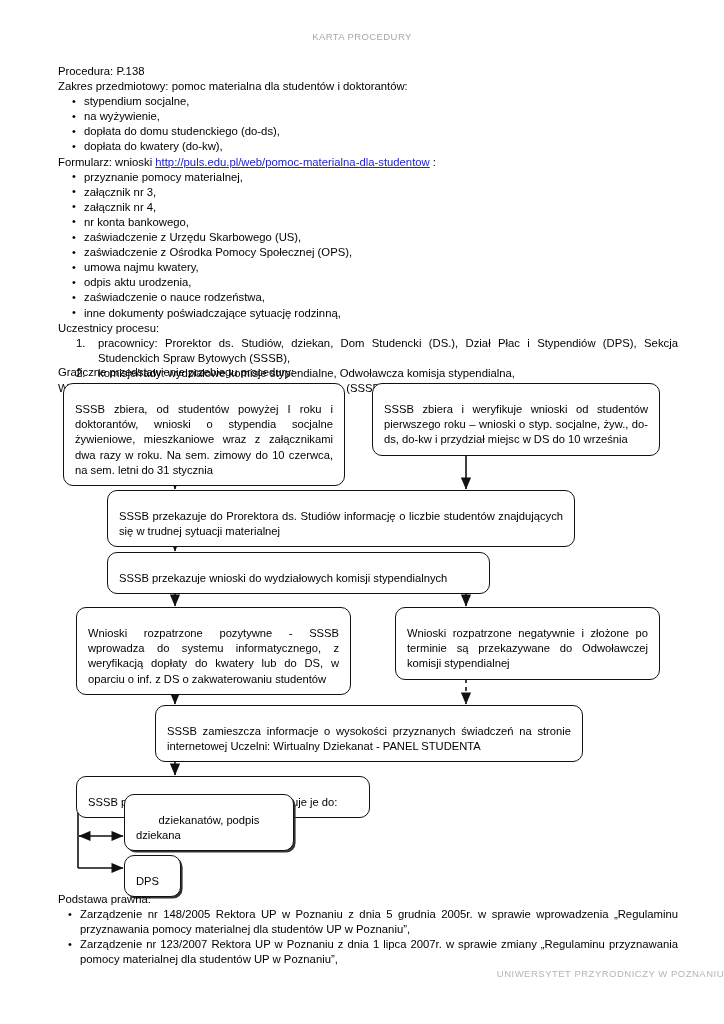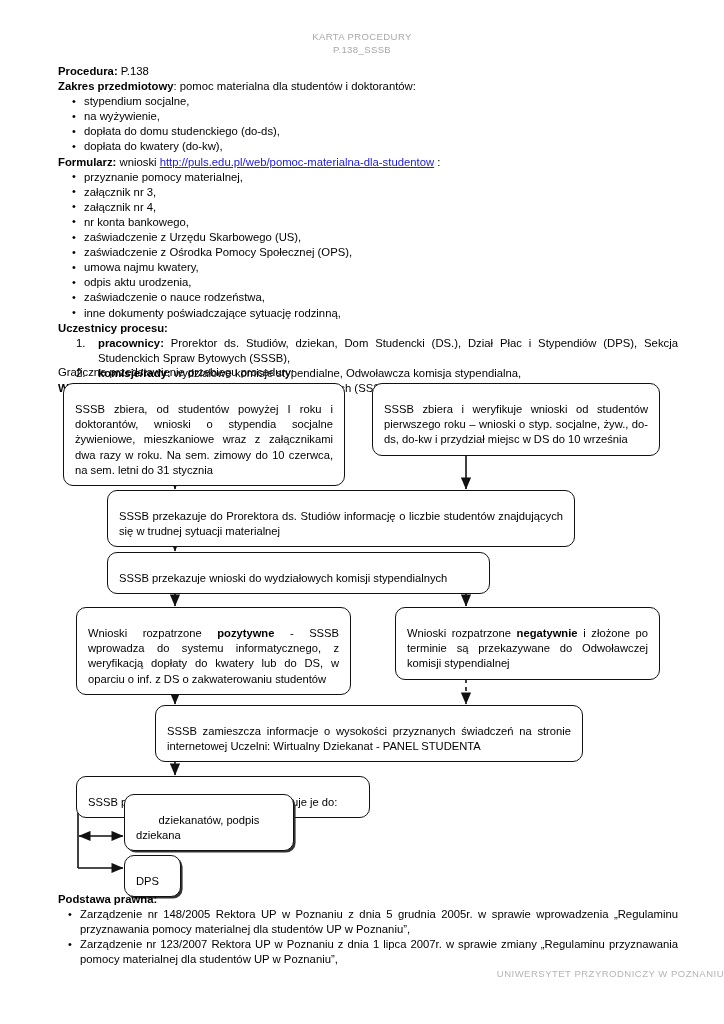--- a/index.html
+++ b/index.html
@@ -48,21 +48,21 @@
   
   .body-text {
     position: absolute;
     left: 58px;
     top: 64px;
     width: 620px;
     font-size: 11.3px;
     line-height: 15.1px;
   }
   .line { white-space: normal; }
-  .line b, b { font-weight: bold; }
+  .line b, b { font-weight: normal; }
 
   ul.bullets {
     list-style: none;
     margin: 0;
     padding: 0 0 0 14px;
   }
   ul.bullets > li {
     position: relative;
     padding-left: 12px;
     line-height: 15.1px;
@@ -144,21 +144,20 @@
     pointer-events: none;
   }
 </style>
 </head>
 <body>
 
 <div class="page">
 
   <div class="doc-header">
     <div>KARTA PROCEDURY</div>
-    <div>P.138_SSSB</div>
   </div>
 
   <div class="body-text">
 
     <div class="line">
       <b>Procedura:</b>
       <span>P.138</span>
     </div>
 
     <div class="line"><b>Zakres przedmiotowy</b><span>: pomoc materialna dla studentów i doktorantów:</span></div>

